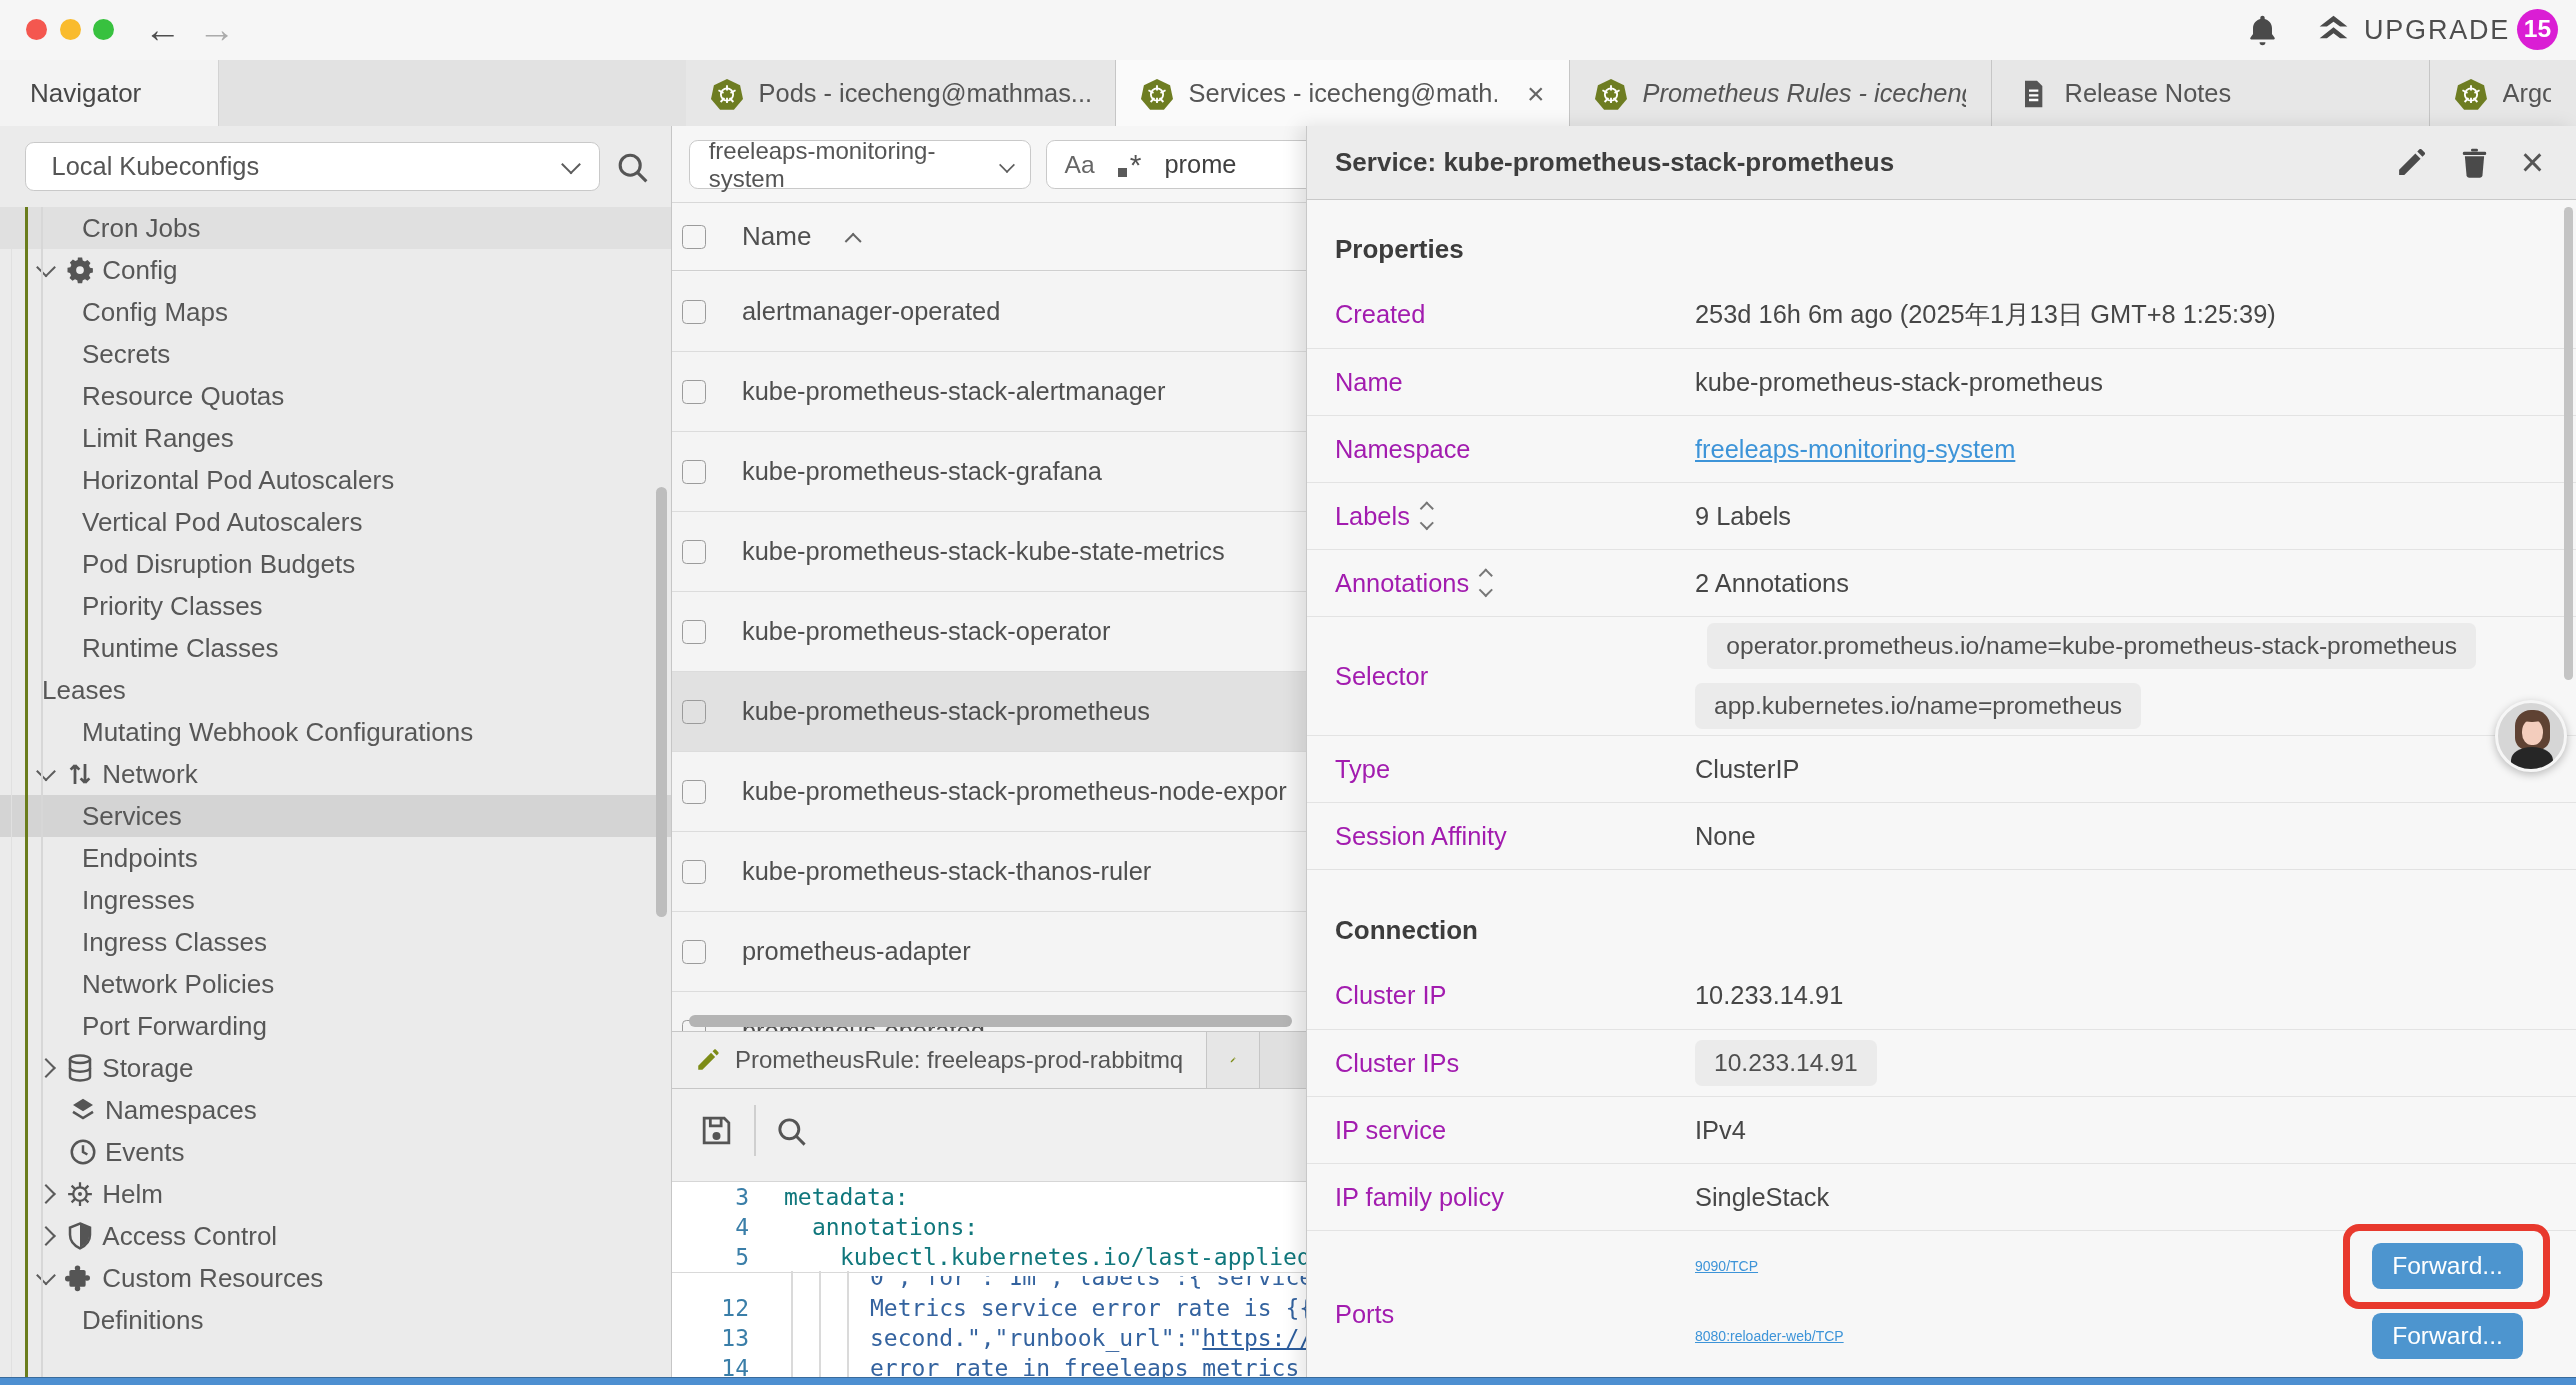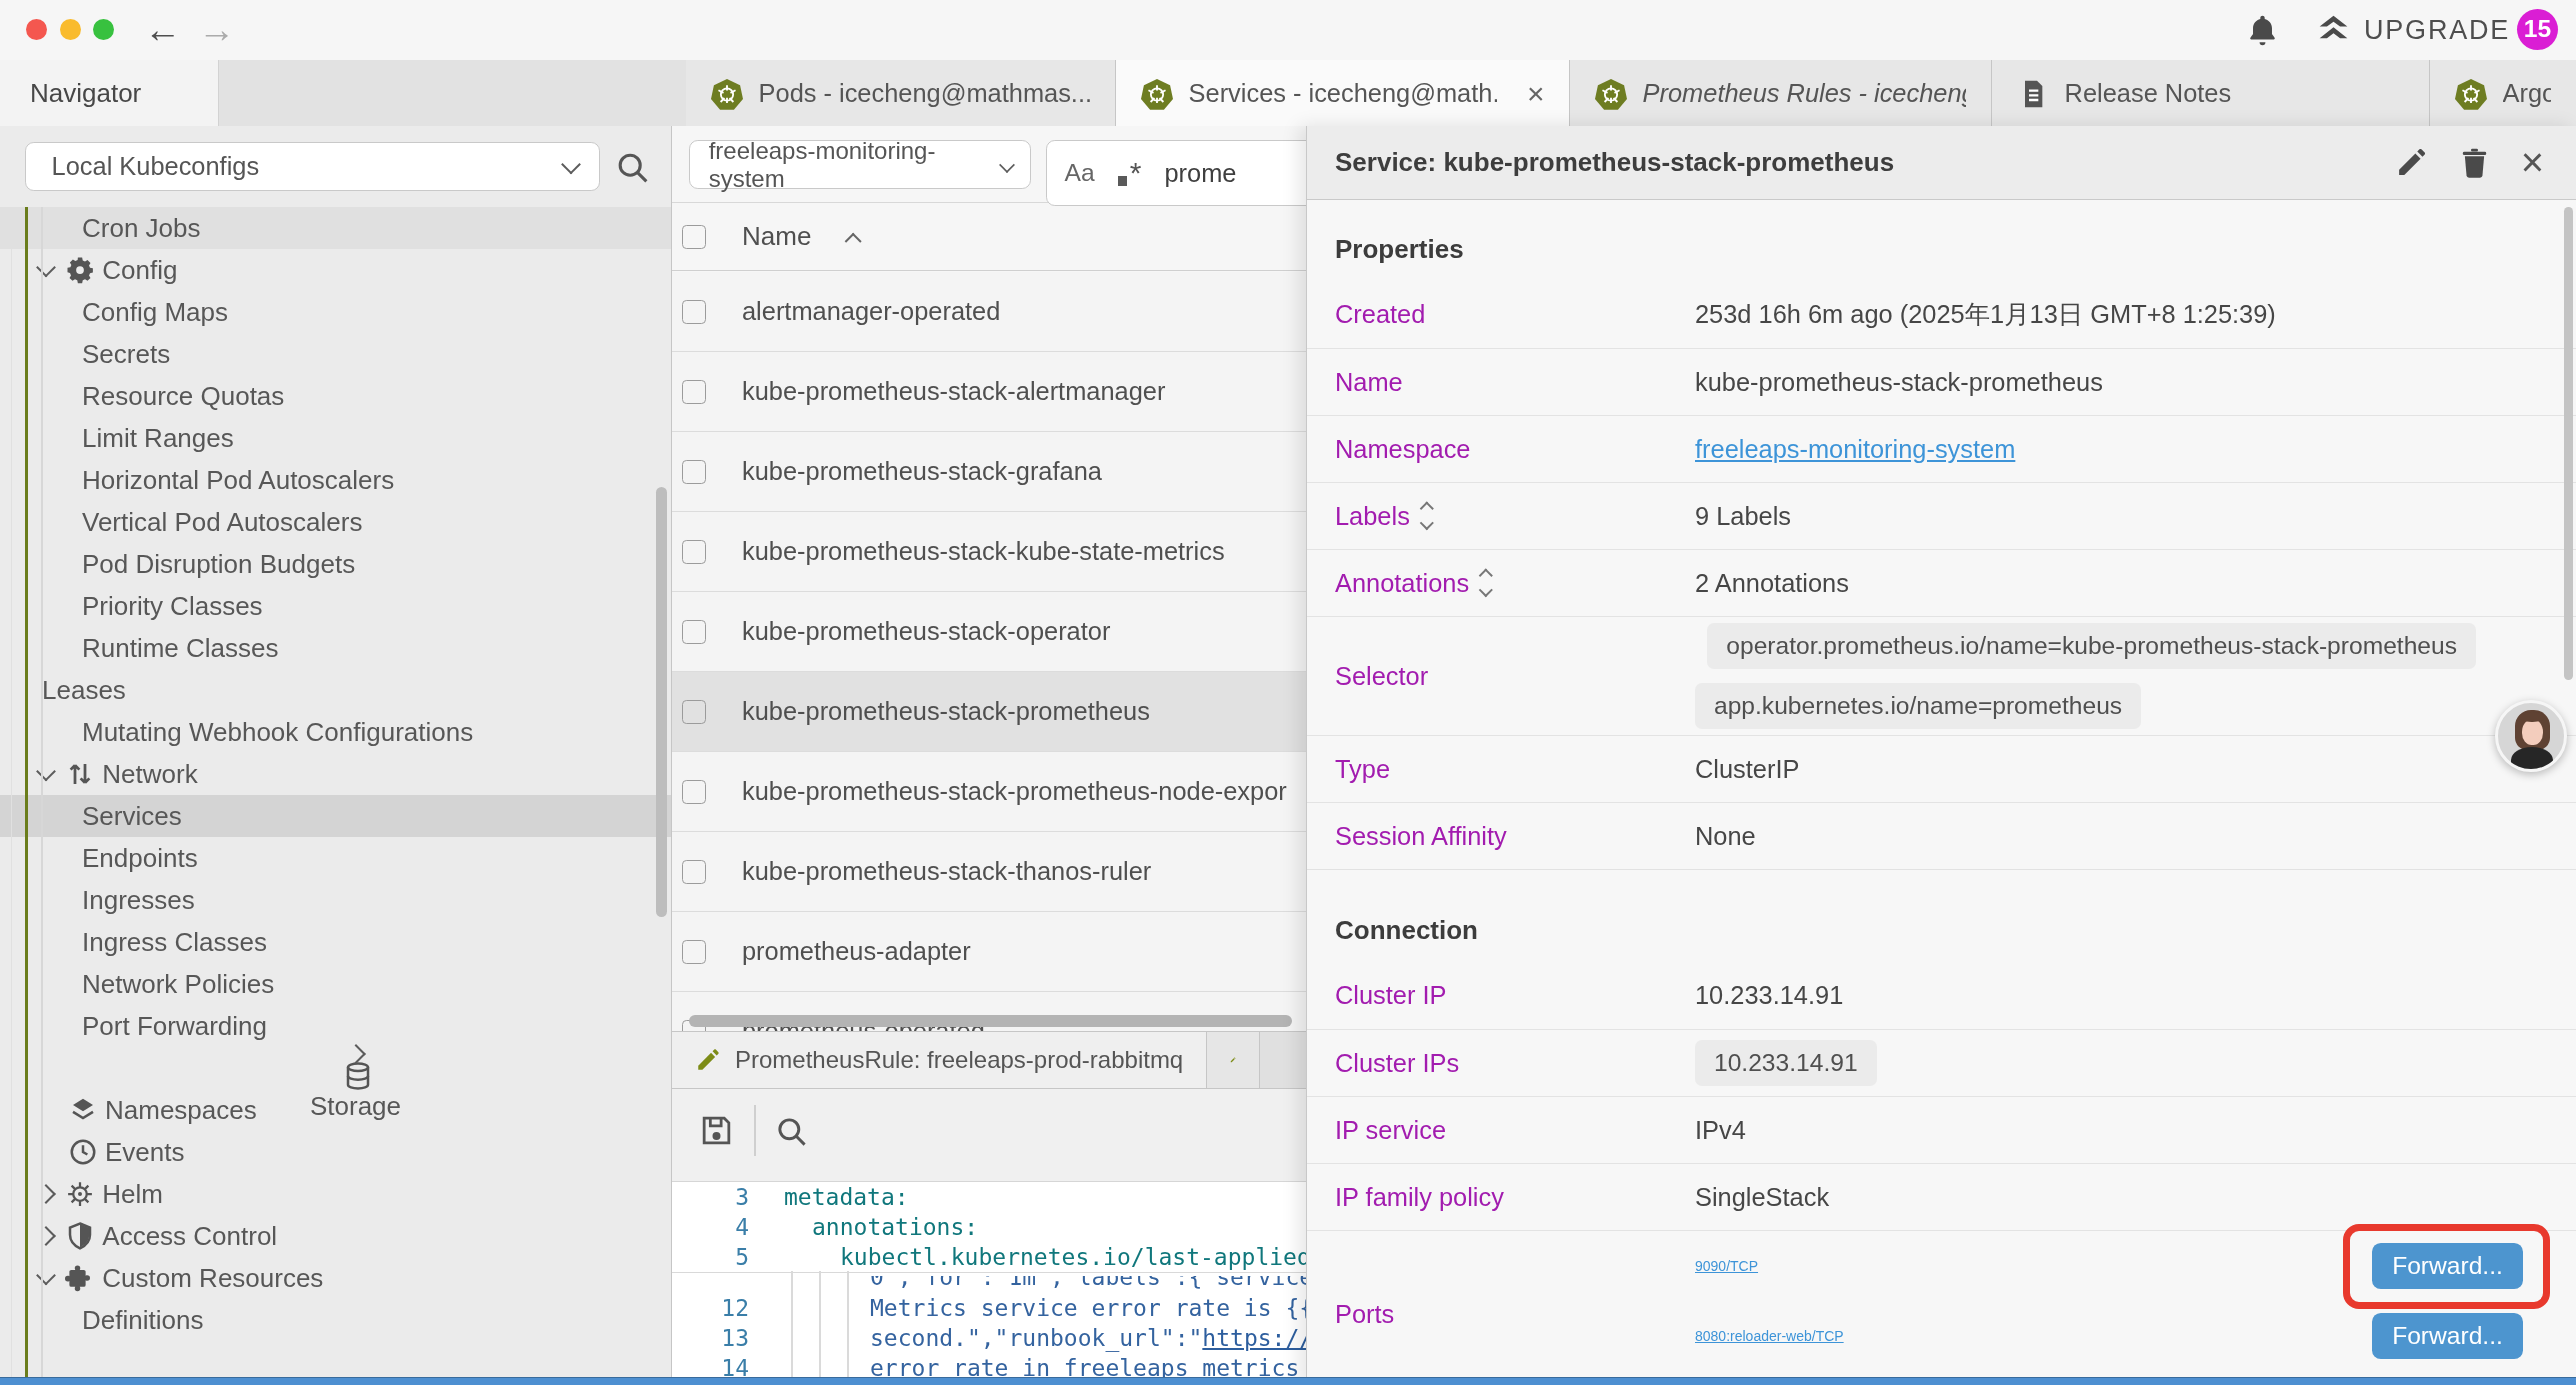--- a/index.html
+++ b/index.html
@@ -46,21 +46,21 @@
   .g1 { left:10.5px; width:1.8px; background:#e0e0e0; }
   .g2 { left:25.4px; width:2.6px; background:#6a7d1c; }
   .g3 { left:41px; width:1.8px; background:#d7d7d7; }
   .side-scroll { position:absolute; left:656px; top:361px; width:11.4px; height:430px; background:#bdbdbd; border-radius:6.1px; z-index:6; }
 
   
   .middle { position:absolute; left:672px; top:126px; width:634px; height:1259px; background:#f6f6f6; overflow:hidden; }
   .filterbar { position:absolute; left:0; top:0; width:789px; height:77px; border-bottom:1.8px solid #d8d8d8; }
   .ns-select { position:absolute; left:16.7px; top:14px; width:342px; height:49px; background:#fff; border:1.8px solid #c9c9c9; border-radius:8.8px; display:flex; align-items:center; padding:0 16px 0 19px; font-size:24px; color:#555; }
   .ns-select .grow { flex:1; }
-  .search-box { position:absolute; left:374px; top:14px; width:368px; height:66px; background:#fff; border:1.8px solid #c9c9c9; border-radius:8.8px; display:flex; align-items:center; padding:0 17.5px; font-size:24.6px; color:#666; gap:23px; }
+  .search-box { position:absolute; left:374px; top:14px; width:368px; height:49px; background:#fff; border:1.8px solid #c9c9c9; border-radius:8.8px; display:flex; align-items:center; padding:0 17.5px; font-size:24.6px; color:#666; gap:23px; }
   .regex-ic { display:flex; align-items:flex-start; gap:2.6px; color:#555; }
   .regex-ic .sq { width:9.6px; height:9.6px; background:#5a5a5a; margin-top:16px; }
   .regex-ic .star { font-size:30px; line-height:26px; }
   .search-val { color:#3f3f3f; font-size:25.4px; }
   .thead { position:absolute; left:0; top:77px; width:789px; height:68px; border-bottom:1.8px solid #cfcfcf; display:flex; align-items:center; }
   .cbx { position:absolute; left:9.6px; width:24px; height:24px; border:1.8px solid #9b9b9b; border-radius:4.4px; background:transparent; }
   .col-name { position:absolute; left:70px; font-size:26px; color:#4f4f4f; }
   .sort-caret { position:absolute; left:175px; top:32px; width:12.3px; height:12.3px; border-right:2.6px solid #666; border-bottom:2.6px solid #666; transform:rotate(225deg); }
   #rows { position:absolute; left:0; top:146px; width:789px; }
   .rrow { position:relative; height:80px; background:#f4f4f4; border-bottom:1.8px solid #dcdcdc; display:flex; align-items:center; }
@@ -288,21 +288,21 @@
         </div>
         <div class="trow" style="padding-left: 82px;">
           <span>Ingress Classes</span>
         </div>
         <div class="trow" style="padding-left: 82px;">
           <span>Network Policies</span>
         </div>
         <div class="trow" style="padding-left: 82px;">
           <span>Port Forwarding</span>
         </div>
-        <div class="trow" style="padding-left: 39px; flex-direction: column;">
+        <div class="trow" style="padding-left: 39px;">
           <span class="chev right"></span>
           <span class="ticonsm" style="margin: 0px 7px 0px 12.3px;">
             <svg viewBox="0 0 24 24" fill="none" stroke="#555" stroke-width="2">
               <ellipse cx="12" cy="5" rx="8" ry="3"></ellipse>
               <path d="M4 5v14c0 1.7 3.6 3 8 3s8-1.3 8-3V5"></path>
               <path d="M4 12c0 1.7 3.6 3 8 3s8-1.3 8-3"></path>
             </svg>
           </span>
           <span>Storage</span>
         </div>

